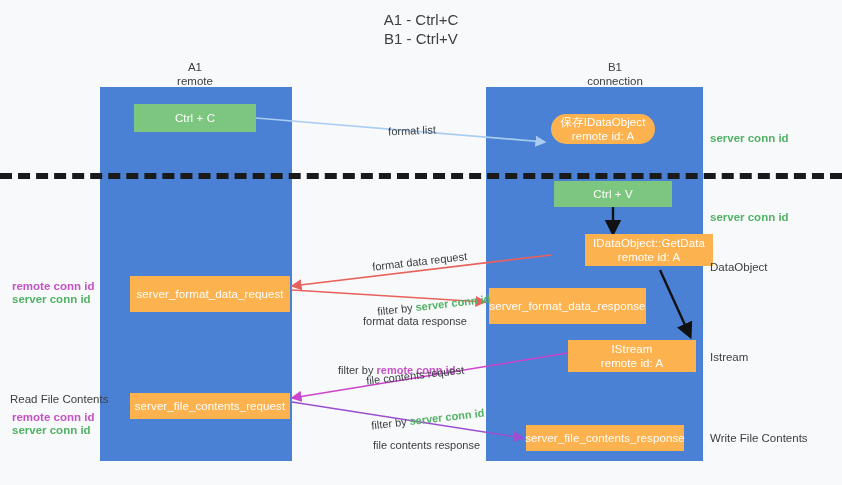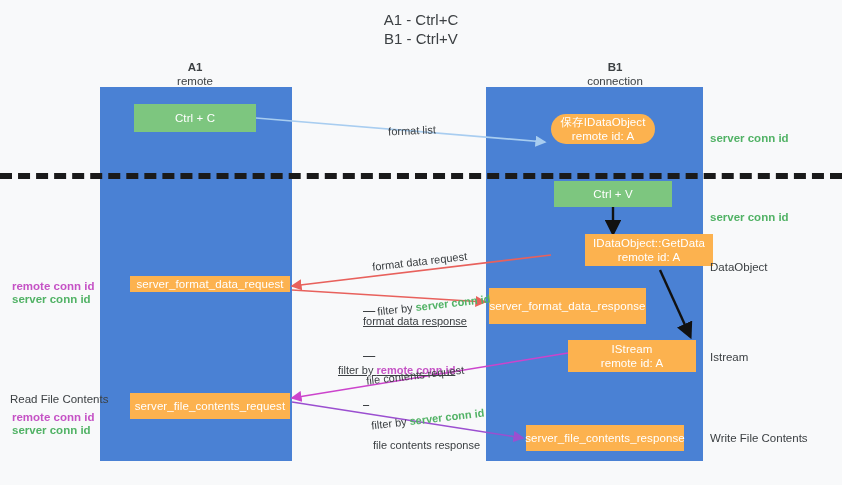--- a/index.html
+++ b/index.html
@@ -32,21 +32,21 @@
     white-space: pre;
   }
   
   .lane-head {
     position: absolute;
     text-align: center;
     font-size: 11.5px;
     line-height: 14px;
     color: #3c4043;
   }
-  .lane-head .l1 { display: block; font-weight: bold; }
+  .lane-head .l1 { display: block; }
   .lane-head .l2 { display: block; }
   
   .lane {
     position: absolute;
     background: #4a81d4;
   }
   
   .node {
     position: absolute;
     box-sizing: border-box;
@@ -165,21 +165,21 @@
 
   <div class="node green" style="left:554px; top:181px; width:118px; height:26px;">
     <span>Ctrl + V</span>
   </div>
 
   <div class="node orange" style="left:548px; top:234px; width:128px; height:32px;margin-left:37px;">
     <span>IDataObject::GetData</span>
     <span class="ln2">remote id: A</span>
   </div>
 
-  <div class="node orange" style="left:130px; top:276px; width:160px; height:16px;">
+  <div class="node orange" style="left:130px; top:276px; width:160px; height:36px;">
     <span>server_format_data_request</span>
   </div>
 
   <div class="node orange" style="left:489px; top:288px; width:157px; height:36px;">
     <span>server_format_data_response</span>
   </div>
 
   <div class="node orange" style="left:568px; top:340px; width:128px; height:32px;">
     <span>IStream</span>
     <span class="ln2">remote id: A</span>
@@ -195,21 +195,21 @@
 
   <div class="edge-label" style="left:375px; top:110px; transform:rotate(-2.5deg);">
     <span>format list</span>
   </div>
 
   <div class="edge-label" style="left:368px; top:230px; transform:rotate(-6.5deg);">
     <div>format data request</div>
     <div><span>filter by </span><span class="conn-green">server conn id</span></div>
   </div>
 
-  <div class="edge-label" style="left:363px; top:284px; transform:rotate(0deg);text-decoration:underline;">
+  <div class="edge-label" style="left:363px; top:284px; transform:rotate(0deg);">
     <div>format data response</div>
     <div style="margin-top:4px; margin-left:-25px;"><span>filter by </span><span class="conn-purple">remote conn id</span></div>
   </div>
 
   <div class="edge-label" style="left:362px; top:344px; transform:rotate(-6.5deg);">
     <div>file contents request</div>
     <div><span>filter by </span><span class="conn-green">server conn id</span></div>
   </div>
 
   <div class="edge-label" style="left:373px; top:408px; transform:rotate(0deg);">

